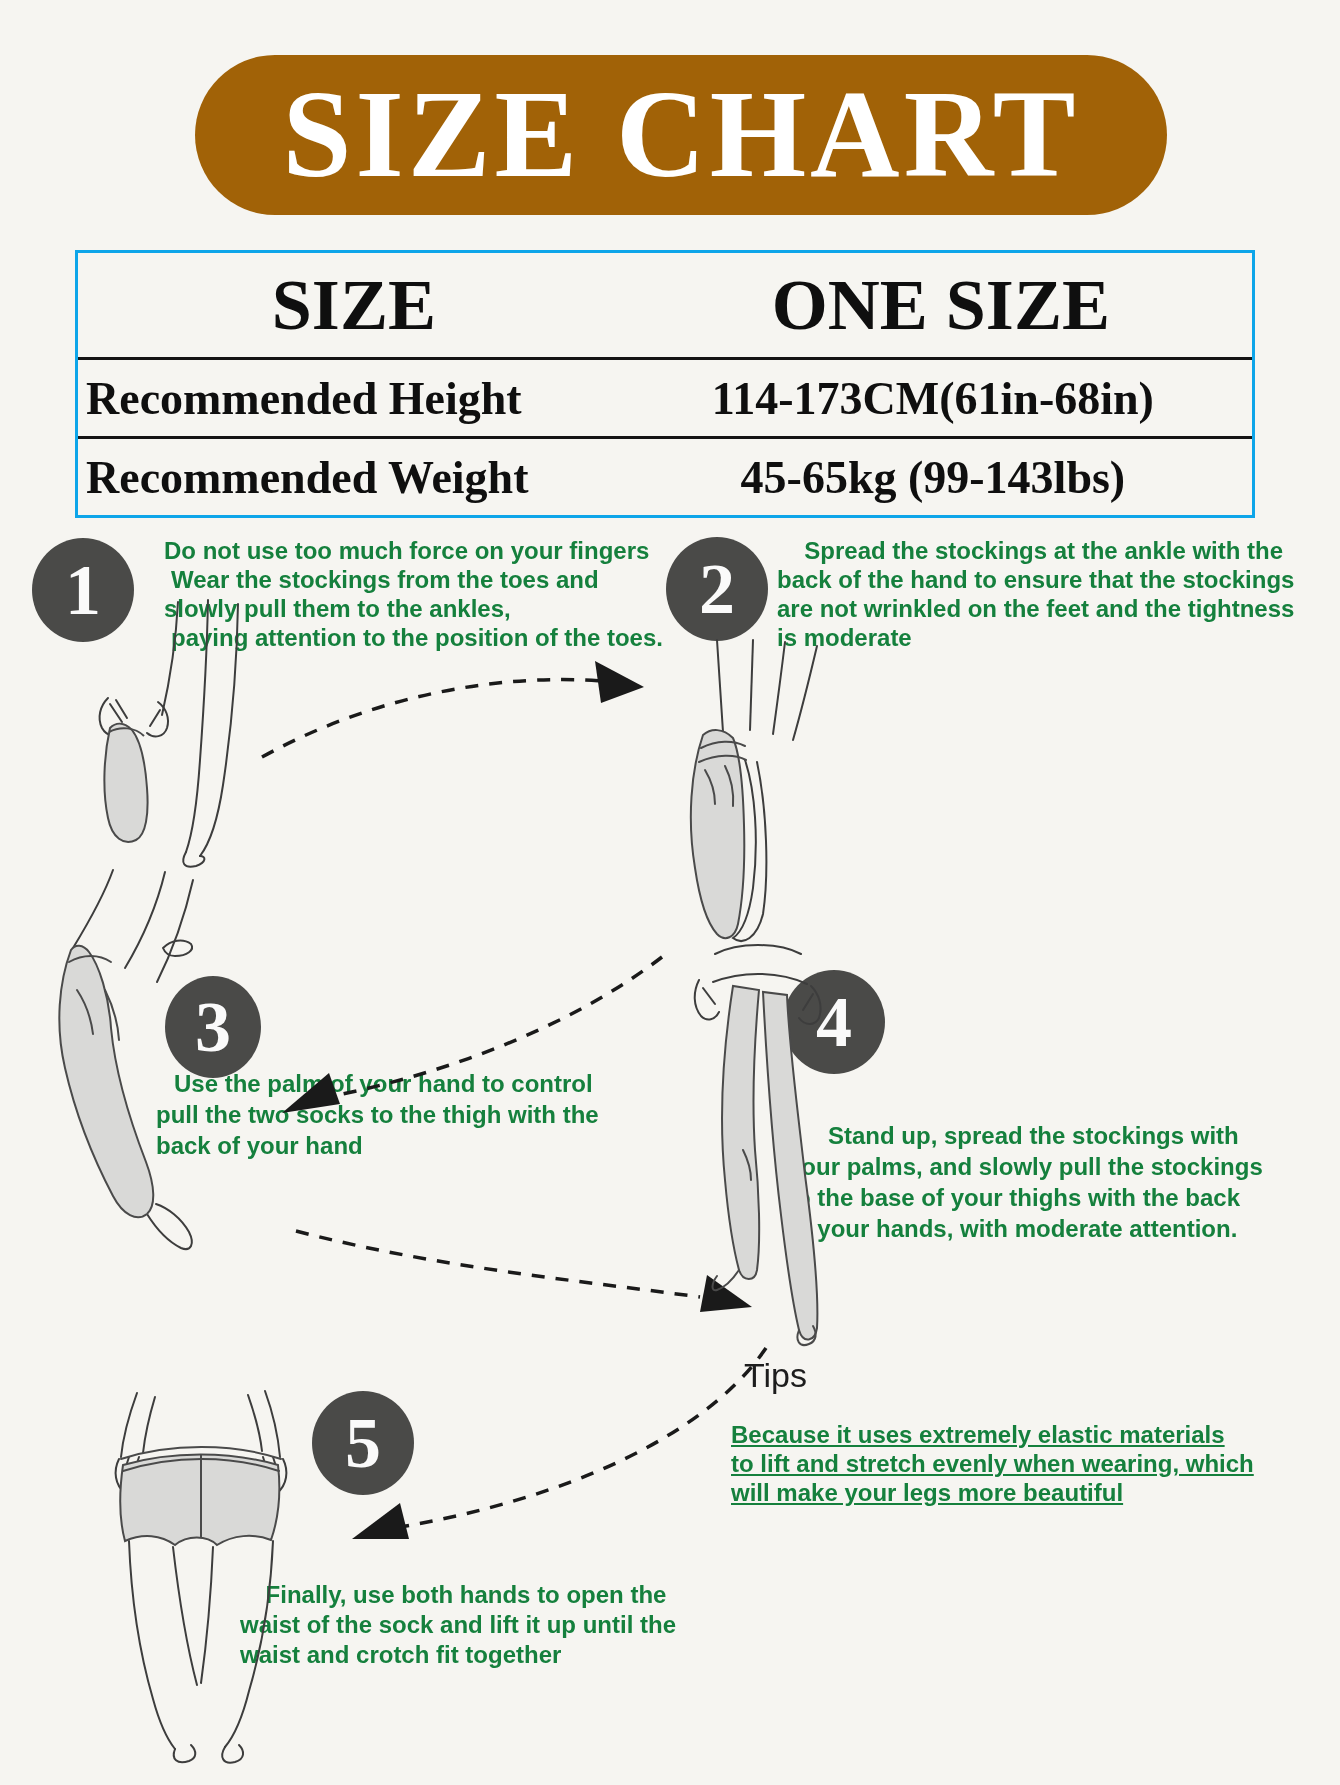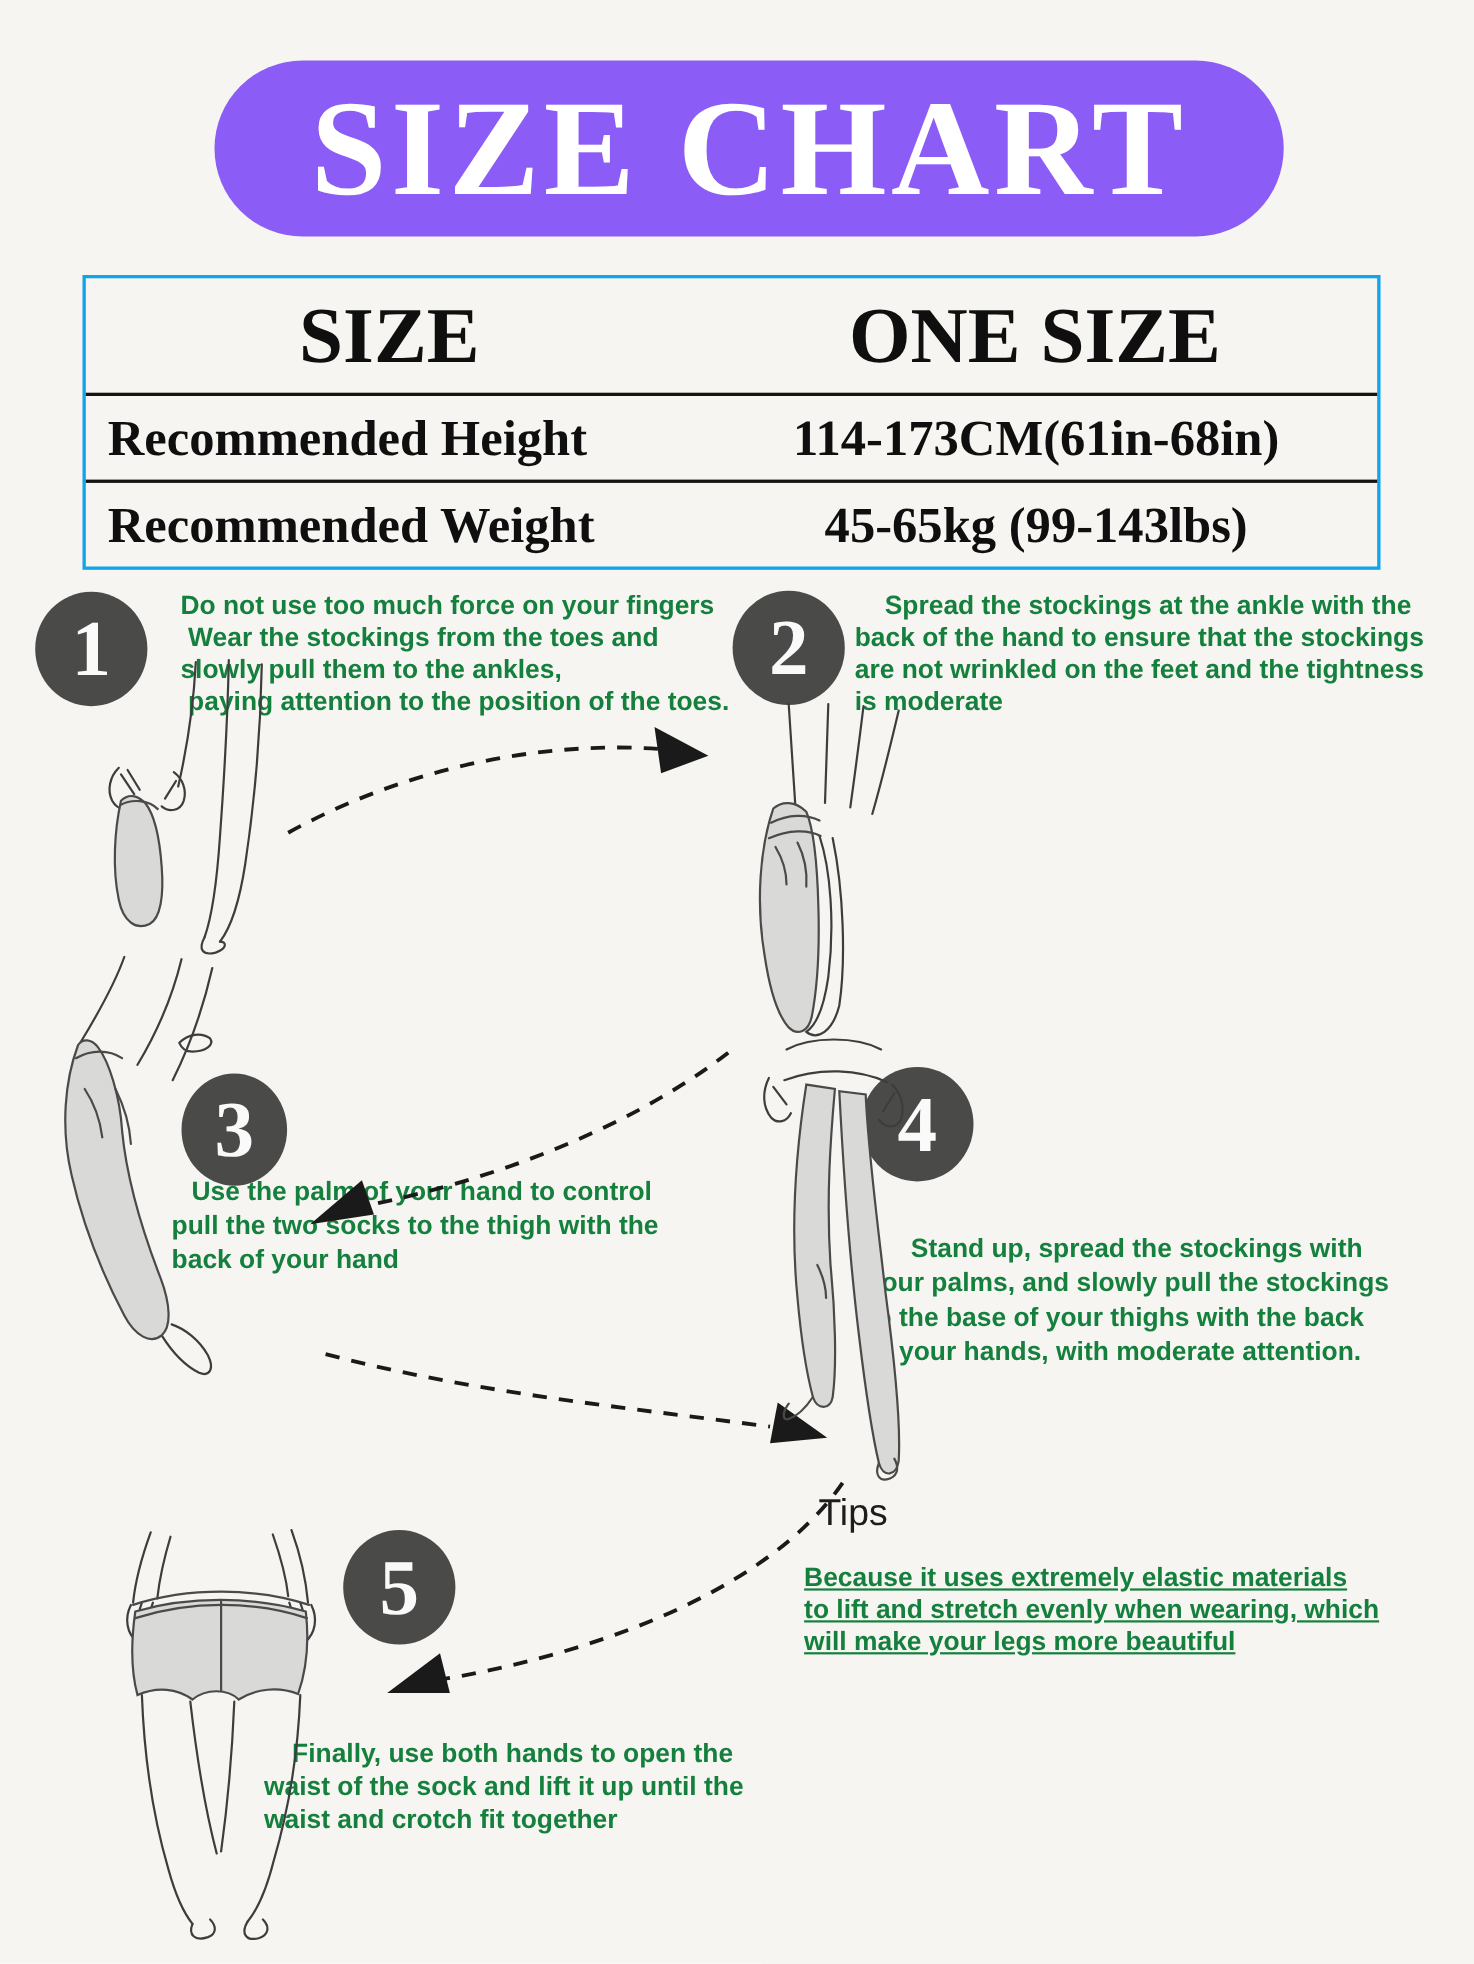--- a/index.html
+++ b/index.html
@@ -1,32 +1,32 @@
 <!DOCTYPE html>
 <html><head>
 <meta charset="utf-8">
 <style>
   html,body{margin:0;padding:0;}
   body{font-family:"Liberation Sans",sans-serif;}
   .canvas{position:relative;width:1340px;height:1785px;background:#f6f5f1;overflow:hidden;}
 
   
-  .pill{position:absolute;left:195px;top:55px;width:972px;height:160px;background:#8b5cf6;border-radius:82px;display:flex;align-items:center;justify-content:center;}
+  .pill{position:absolute;left:195px;top:55px;width:972px;height:160px;background:#a16207;border-radius:82px;display:flex;align-items:center;justify-content:center;}
   .pill-title{font-family:"Liberation Serif",serif;font-weight:bold;font-size:124px;letter-spacing:4px;color:#ffffff;white-space:nowrap;}
 
   
   .size-table{position:absolute;left:75px;top:250px;width:1174px;border:3px solid #0ea5e9;background:transparent;}
   .t-row{display:flex;align-items:stretch;}
   .t-row + .t-row{border-top:3px solid #141414;}
   .t-cell{display:flex;align-items:center;font-family:"Liberation Serif",serif;font-weight:bold;color:#0f0f0f;}
   .t-head .t-cell{height:104px;font-size:72px;justify-content:center;}
   .cell-l{width:47%;}
   .cell-r{width:53%;}
   .t-data .t-cell{height:76px;font-size:46px;}
-  .t-data .label{padding-left:20px;width:calc(47% - 16px);}
+  .t-data .label{padding-left:8px;width:calc(47% - 16px);}
   .t-data .value{justify-content:center;}
 
   
   .circle{position:absolute;width:102px;height:104px;border-radius:50%;background:#4a4a48;display:flex;align-items:center;justify-content:center;}
   .circle span{font-family:"Liberation Serif",serif;font-weight:bold;font-size:72px;color:#fafafa;line-height:1;}
   .c1{left:32px;top:538px;}
   .c2{left:666px;top:537px;}
   .c3{left:165px;top:976px;width:96px;height:102px;}
   .c4{left:783px;top:970px;}
   .c5{left:312px;top:1391px;}

